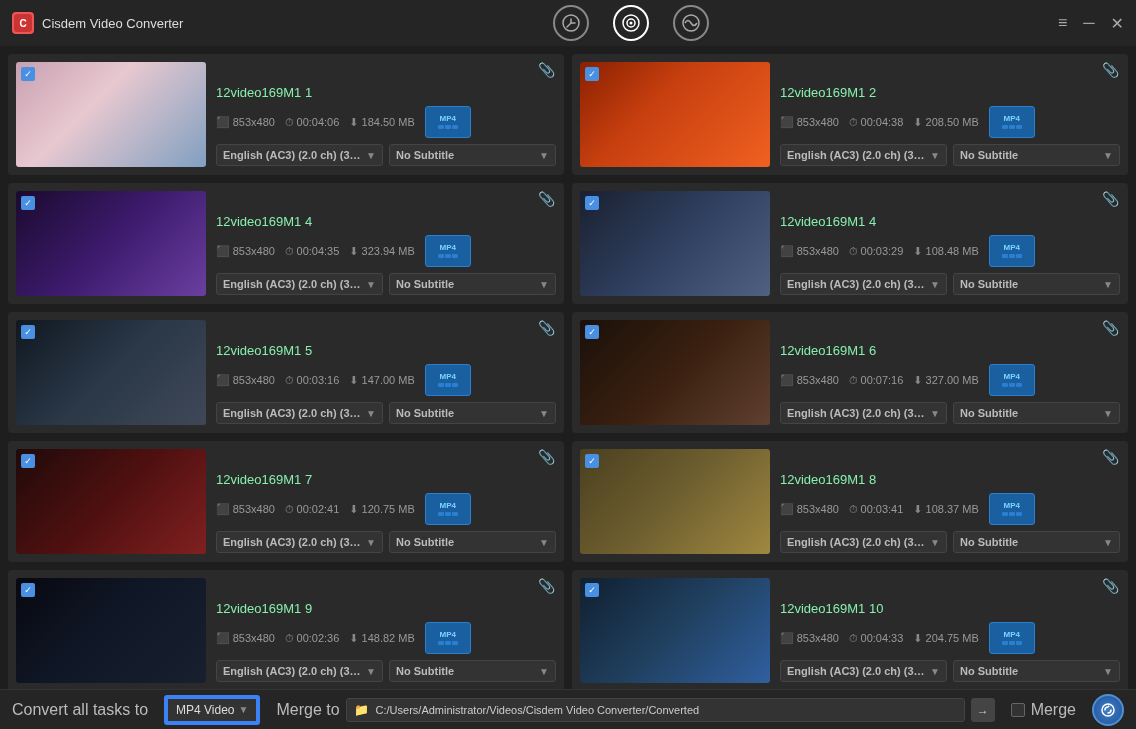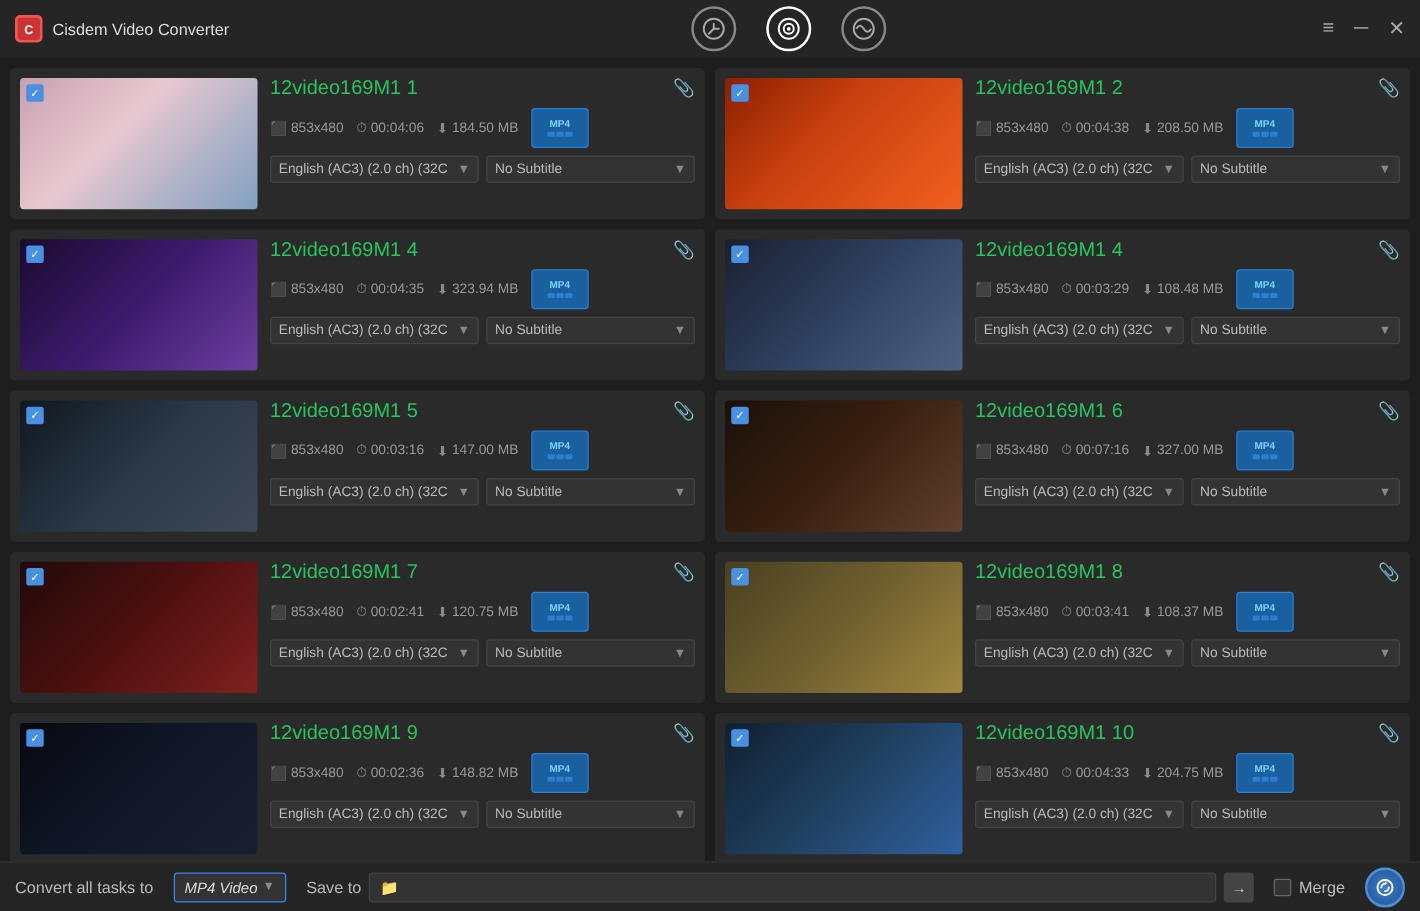--- a/index.html
+++ b/index.html
@@ -125,23 +125,24 @@
       flex-direction: column;
       gap: 6px;
       min-width: 0;
     }
     .video-info-header {
       display: flex;
       align-items: flex-start;
       justify-content: space-between;
     }
     .video-title {
-      font-size: 16px;
-      color: #22c55e;
+      font-size: 13px;
+      color: #86efac;
       font-weight: 500;
+      margin-top: 23px;
     }
     .clip-icon {
       color: #888;
       font-size: 14px;
       cursor: pointer;
       flex-shrink: 0;
     }
     .video-meta {
       display: flex;
       align-items: center;
@@ -183,55 +184,55 @@
       align-items: center;
       justify-content: space-between;
       cursor: pointer;
       min-width: 0;
       overflow: hidden;
     }
     .dropdown-control span {
       white-space: nowrap;
       overflow: hidden;
       text-overflow: ellipsis;
+      font-weight: bold;
     }
     .dropdown-arrow {
       color: #888;
       font-size: 10px;
       flex-shrink: 0;
       margin-left: 4px;
     }
     
     .bottom-bar {
       height: 40px;
       background: #252525;
       border-top: 1px solid #333;
       display: flex;
       align-items: center;
       padding: 0 12px;
       gap: 16px;
       flex-shrink: 0;
     }
     .bottom-label {
       color: #bbb;
-      font-size: 13px;
+      font-size: 16px;
       white-space: nowrap;
     }
     .format-dropdown {
       background: #333;
-      border: 1px solid #3b82f6;
+      border: 4px solid #3b82f6;
       border-radius: 3px;
       color: #ddd;
       padding: 4px 8px;
       font-size: 12px;
       display: flex;
       align-items: center;
       gap: 4px;
       cursor: pointer;
-      font-style: italic;
     }
     .save-to-area {
       display: flex;
       align-items: center;
       gap: 6px;
       flex: 1;
     }
     .save-path {
       background: #333;
       border: 1px solid #444;
@@ -754,23 +755,24 @@
   </div>
   </div>
 
 <div class="bottom-bar">
   <span class="bottom-label">Convert all tasks to</span>
   <div class="format-dropdown">
     <span>MP4 Video</span>
     <span style="color:#888;font-size:10px;">▼</span>
   </div>
   <div class="save-to-area">
-    <span class="bottom-label">Save to</span>
+    <span class="bottom-label">Merge to</span>
     <div class="save-path">
       <span class="folder-icon-inline">📁</span>
+      <span>C:/Users/Administrator/Videos/Cisdem Video Converter/Converted</span>
     </div>
     <div class="browse-btn">
       <span>→</span>
     </div>
   </div>
   <div class="merge-area">
     <div class="merge-checkbox"></div>
     <span class="bottom-label">Merge</span>
   </div>
   <div class="convert-btn">

